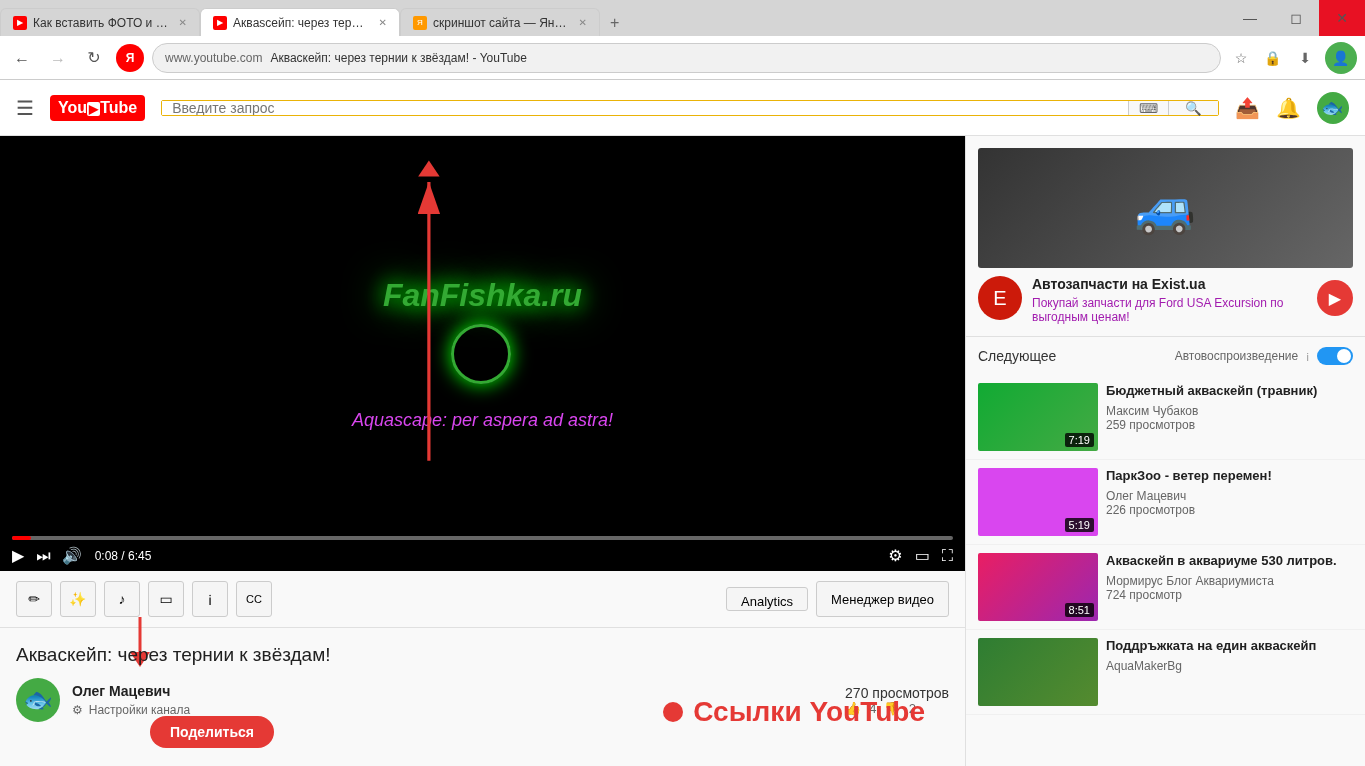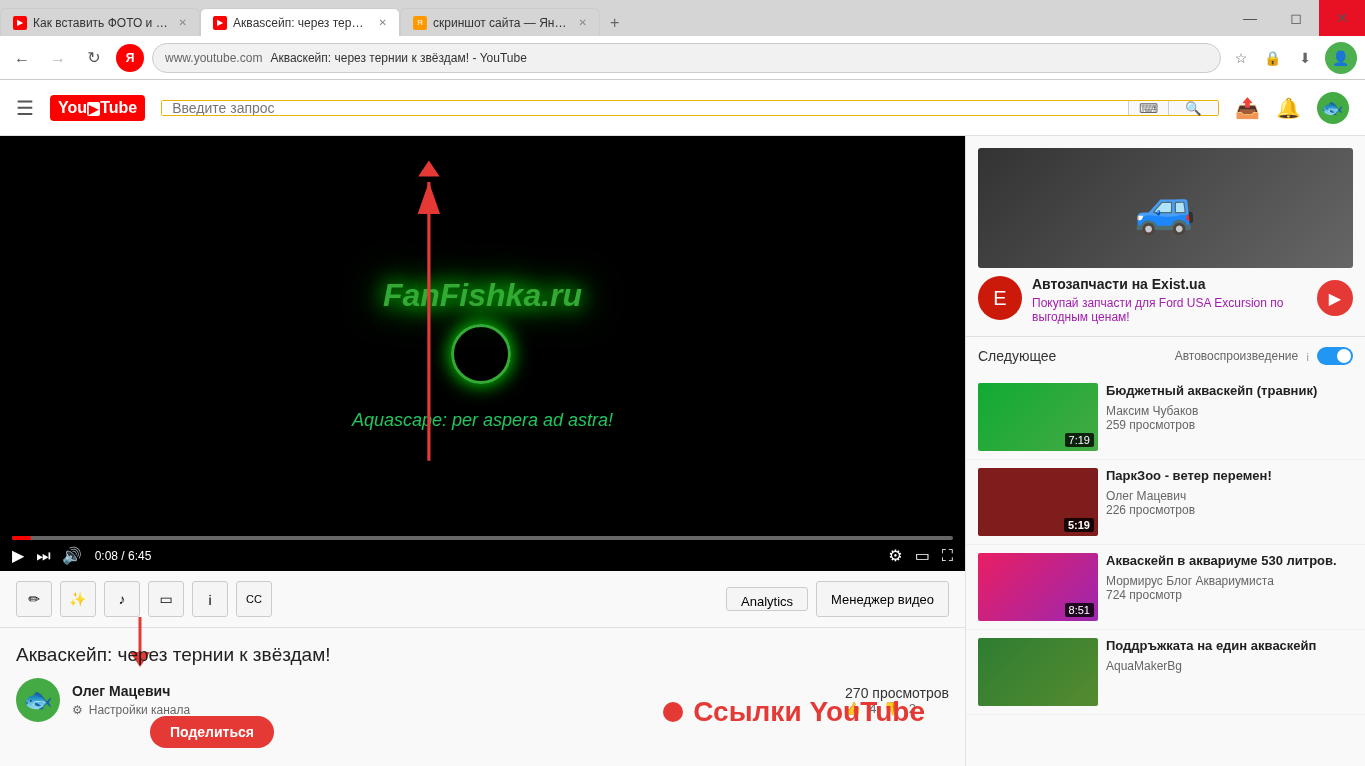--- a/index.html
+++ b/index.html
@@ -76,21 +76,21 @@
     .sidebar-video { display: flex; gap: 8px; padding: 8px 12px; border-bottom: 1px solid #f0f0f0; cursor: pointer; }
     .sidebar-thumb { width: 120px; height: 68px; background: #333; border-radius: 2px; flex-shrink: 0; position: relative; overflow: hidden; }
     .thumb-duration { position: absolute; bottom: 4px; right: 4px; background: rgba(0,0,0,0.8); color: #fff; font-size: 11px; padding: 1px 4px; border-radius: 2px; }
     .sidebar-video-info { flex: 1; }
     .sidebar-video-title { font-size: 13px; color: #212121; font-weight: bold; line-height: 1.3; }
     .sidebar-channel-name { font-size: 12px; color: #666; margin-top: 4px; }
     .sidebar-views { font-size: 12px; color: #666; }
 
     
     .thumb-green { background: linear-gradient(135deg, #1a3, #4a4); }
-    .thumb-dark { background: #7f1d1d; font-weight: bold; }
+    .thumb-dark { background: #d946ef; }
     .thumb-colorful { background: linear-gradient(135deg, #e91e63, #9c27b0); }
     .thumb-nature { background: linear-gradient(135deg, #2e7d32, #558b2f); }
 
     
     .yt-page { display: flex; flex-direction: column; height: 100%; }
     .yt-main { display: flex; flex: 1; overflow: hidden; }
     .yt-left { flex: 1; overflow-y: auto; }
 
     
     .arrow-svg { position: absolute; pointer-events: none; top: 0; left: 0; width: 100%; height: 100%; }
@@ -168,21 +168,21 @@
 
     <div class="yt-left">
 
       <div class="video-player" style="position:relative;">
         <div class="video-overlay">
           <div style="color:#3a3; font-size:32px; font-weight:bold; text-shadow:0 0 20px #0f0, 0 0 40px #0f0; font-style:italic;">FanFishka.ru</div>
           <div style="margin-top:10px; display:flex; gap:4px; align-items:center;">
             <div style="width:60px;height:60px;border:3px solid #3a3;border-radius:50%;box-shadow:0 0 20px #0f0;"></div>
             <div></div>
           </div>
-          <div style="color:#22c55e; font-size:18px; margin-top:26px; font-style:italic; text-shadow:1px 1px 3px #000;">Aquascape: per aspera ad astra!</div>
+          <div style="color:#d946ef; font-size:18px; margin-top:26px; font-style:italic; text-shadow:1px 1px 3px #000;">Aquascape: per aspera ad astra!</div>
         </div>
 
         <div class="video-controls">
           <div class="progress-bar-container">
             <div class="progress-fill"></div>
           </div>
           <div class="controls-row">
             <button class="ctrl-btn">▶</button>
             <button class="ctrl-btn">⏭</button>
             <button class="ctrl-btn">🔊</button>

